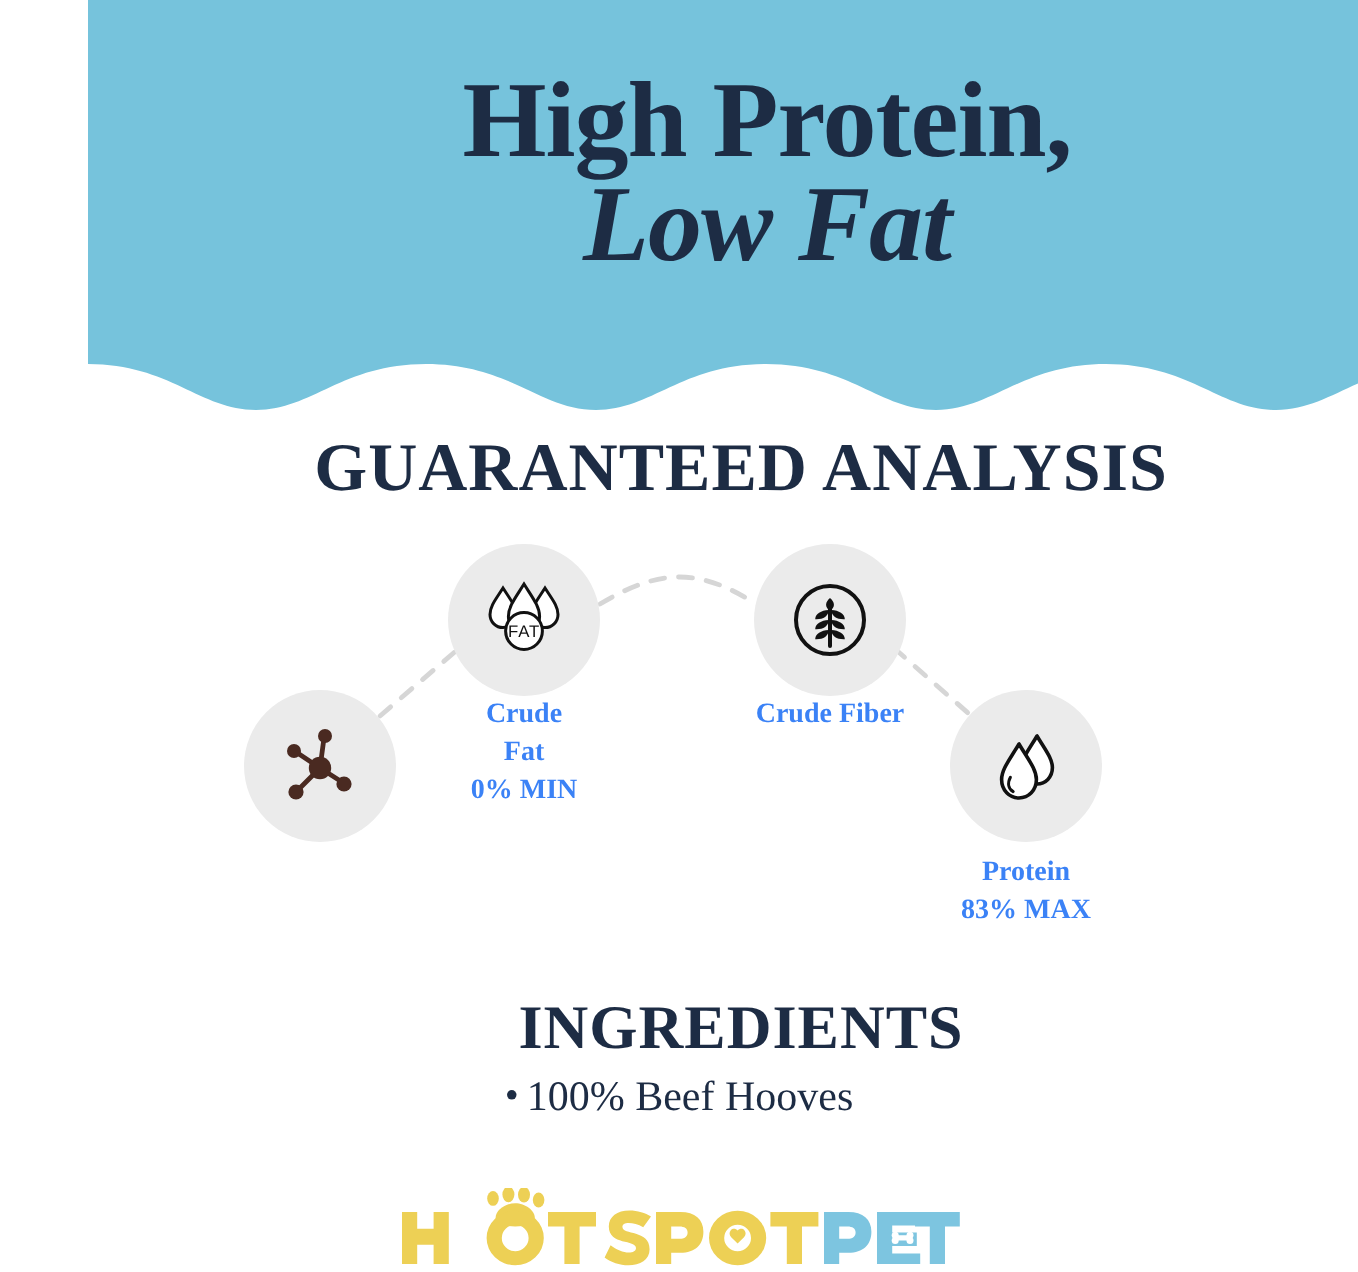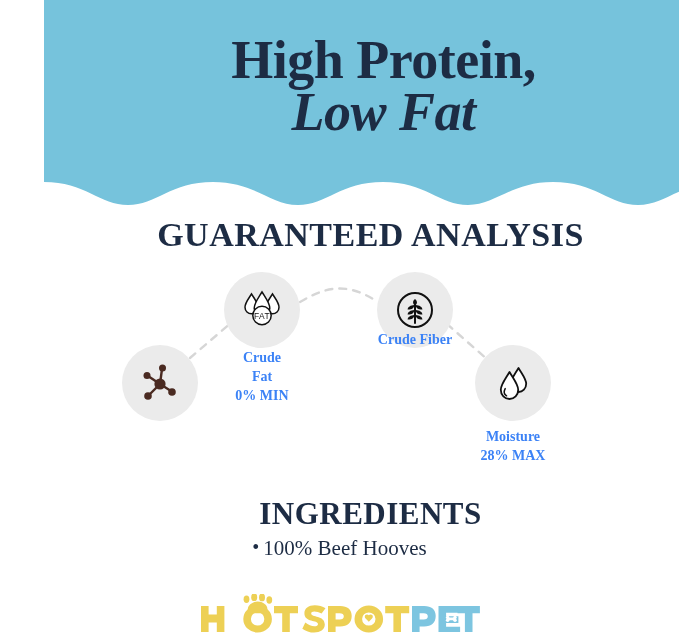--- a/index.html
+++ b/index.html
@@ -173,40 +173,40 @@
             <path d="M22,11 C19.6,13 19.2,15.6 22,17.4 C24.8,15.6 24.4,13 22,11 Z"></path>
             <path d="M21.3,17 C17.6,17.2 14.6,19 14.6,21.6 C18.4,21.8 21.3,20.2 21.3,17 Z"></path>
             <path d="M22.7,17 C26.4,17.2 29.4,19 29.4,21.6 C25.6,21.8 22.7,20.2 22.7,17 Z"></path>
             <path d="M21.3,22 C17.6,22.2 14.6,24 14.6,26.6 C18.4,26.8 21.3,25.2 21.3,22 Z"></path>
             <path d="M22.7,22 C26.4,22.2 29.4,24 29.4,26.6 C25.6,26.8 22.7,25.2 22.7,22 Z"></path>
             <path d="M21.3,27 C17.6,27.2 14.6,29 14.6,31.6 C18.4,31.8 21.3,30.2 21.3,27 Z"></path>
             <path d="M22.7,27 C26.4,27.2 29.4,29 29.4,31.6 C25.6,31.8 22.7,30.2 22.7,27 Z"></path>
           </g>
         </svg>
       </div>
-      <div class="node-label" style="left:325px;top:68px;width:180px;">
+      <div class="node-label" style="left:325px;top:86px;width:180px;">
         <span>Crude Fiber</span>
       </div>
     </div>
 
     <div class="node">
       <div class="bubble" style="left:475px;top:83px;">
         <svg width="44" height="44" viewBox="0 0 44 44">
           <g fill="#ffffff" stroke="#111111" stroke-width="1.8" stroke-linejoin="round">
             <path d="M27.5,7 C23.5,13.8 19.8,18.2 19.8,22.8 C19.8,27.6 23.3,31 27.5,31
                      C31.7,31 35.2,27.6 35.2,22.8 C35.2,18.2 31.5,13.8 27.5,7 Z"></path>
             <path d="M18.5,11 C14,18.6 9.8,23.6 9.8,28.8 C9.8,34.2 13.7,38 18.5,38
                      C23.3,38 27.2,34.2 27.2,28.8 C27.2,23.6 23,18.6 18.5,11 Z"></path>
           </g>
           <path d="M14.2,27.6 C12.6,30.6 13.2,33.4 15.6,34.8" fill="none" stroke="#111111" stroke-width="1.5" stroke-linecap="round"></path>
         </svg>
       </div>
       <div class="node-label" style="left:423px;top:165px;width:180px;">
-        <span>Moisture</span>
-        <span class="val">28% MAX</span>
+        <span>Protein</span>
+        <span class="val">83% MAX</span>
       </div>
     </div>
 
   </div>
 
   <div class="sect-head" id="ing-head">INGREDIENTS</div>
 
   <div class="ing-item">
     <span class="dot">•</span><span>100% Beef Hooves</span>
   </div>

